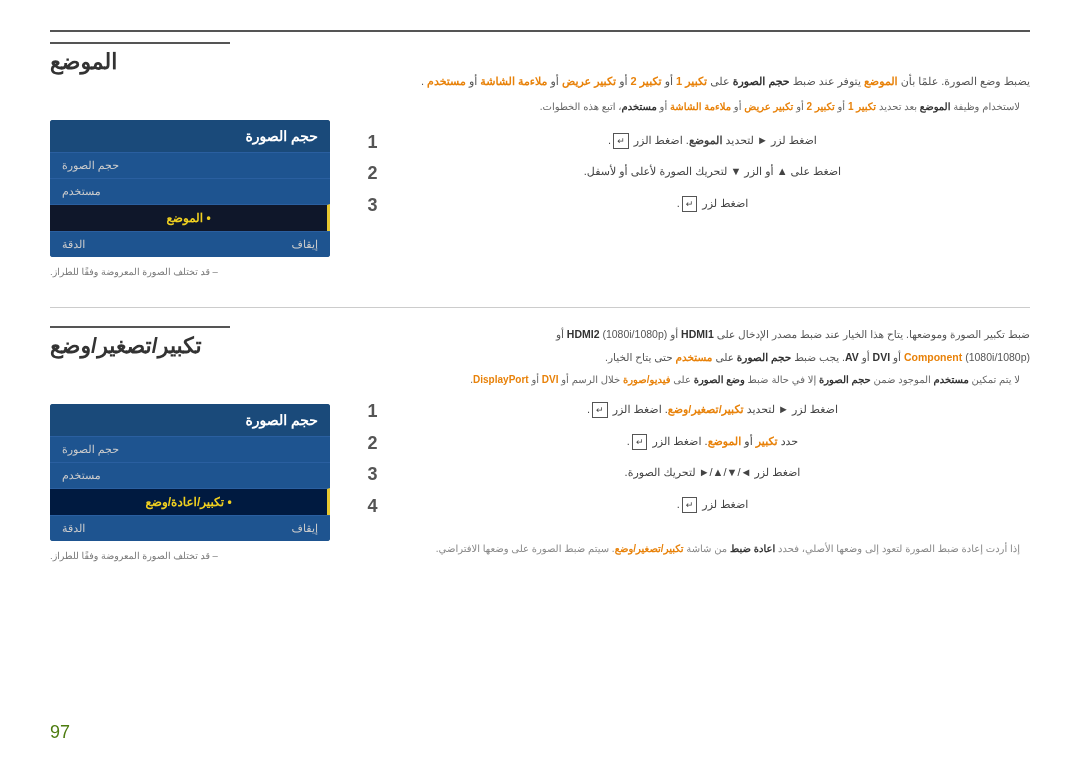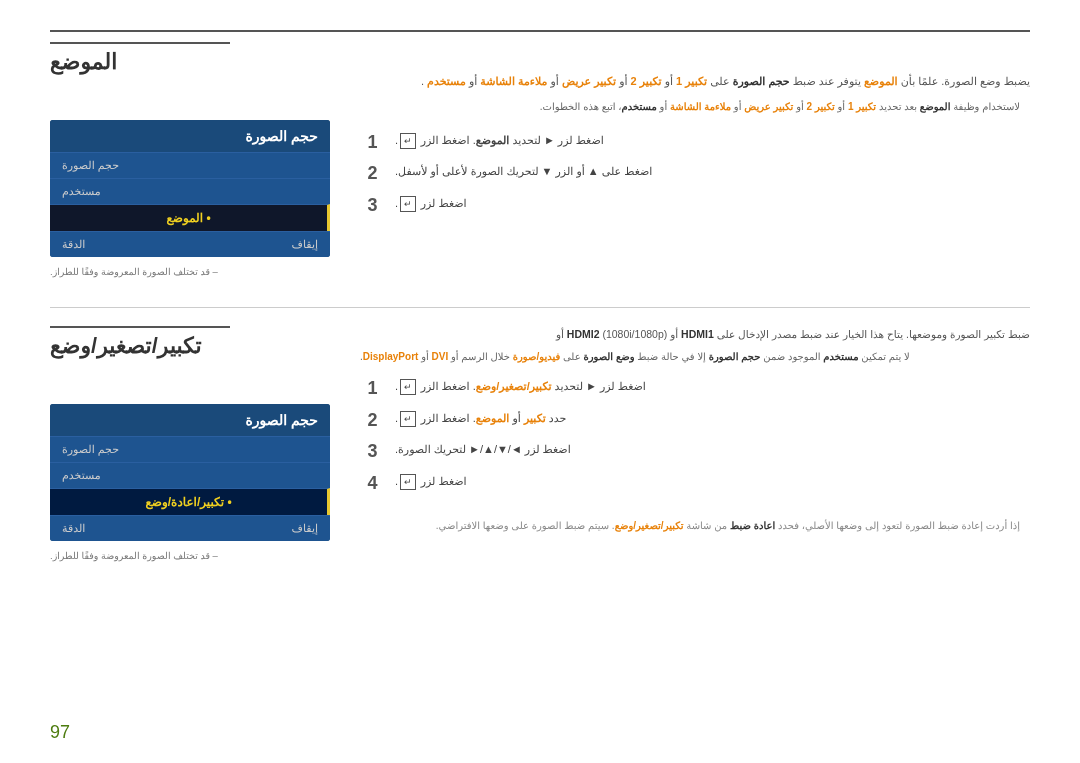--- a/index.html
+++ b/index.html
@@ -94,21 +94,21 @@
       display: flex;
       flex-direction: row;
       align-items: flex-start;
       gap: 10px;
       justify-content: flex-end;
     }
 
     .step-text {
       font-size: 11px;
       color: #444;
-      text-align: left;
+      text-align: center;
       line-height: 1.6;
       flex: 1;
     }
 
     .step-text .bold-text {
       font-weight: bold;
     }
 
     .step-number {
       font-size: 18px;
@@ -203,21 +203,21 @@
       line-height: 1.7;
       margin-bottom: 5px;
     }
 
     .bottom-intro .hl-orange { color: #e8820a; font-weight: bold; }
     .bottom-intro .hl-dark { color: #333; font-weight: bold; }
 
     .bottom-note {
       font-size: 10px;
       color: #666;
-      text-align: left;
+      text-align: right;
       line-height: 1.6;
       margin-bottom: 8px;
       padding-right: 10px;
     }
 
     .bottom-note2 {
       font-size: 10px;
       color: #888;
       text-align: right;
       line-height: 1.6;
@@ -357,20 +357,23 @@
 
   <div style="width:100%; height:1px; background:#ccc; margin: 8px 0;"></div>
 
   <div class="bottom-section">
 
     <div class="bottom-left-content">
 
       <p class="bottom-intro">
         ضبط تكبير الصورة وموضعها. يتاح هذا الخيار عند ضبط مصدر الإدخال على <span class="hl-dark">HDMI1</span> أو <span class="hl-dark">HDMI2</span> (1080i/1080p) أو
       </p>
+      <p class="bottom-intro">
+        <span class="hl-orange">Component</span> (1080i/1080p) أو <span class="hl-dark">DVI</span> أو <span class="hl-dark">AV</span>. يجب ضبط <span class="hl-dark">حجم الصورة</span> على <span class="hl-orange">مستخدم</span> حتى يتاح الخيار.
+      </p>
       <p class="bottom-note">
         لا يتم تمكين <span style="color:#333;font-weight:bold">مستخدم</span> الموجود ضمن <span style="color:#333;font-weight:bold">حجم الصورة</span> إلا في حالة ضبط <span style="color:#333;font-weight:bold">وضع الصورة</span> على <span style="color:#e8820a;font-weight:bold">فيديو/صورة</span> خلال الرسم أو <span style="color:#e8820a;font-weight:bold">DVI</span> أو <span style="color:#e8820a;font-weight:bold">DisplayPort</span>.
       </p>
 
       <div class="steps-container">
 
         <div class="step-item">
           <div class="step-text">
             اضغط لزر ► لتحديد <span class="bold-text" style="color:#e8820a">تكبير/تصغير/وضع</span>. اضغط الزر <span class="icon-enter">↵</span>.
           </div>

